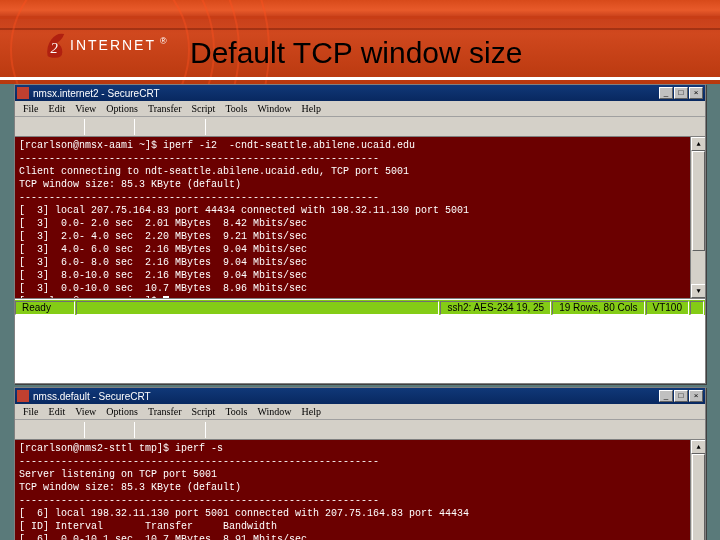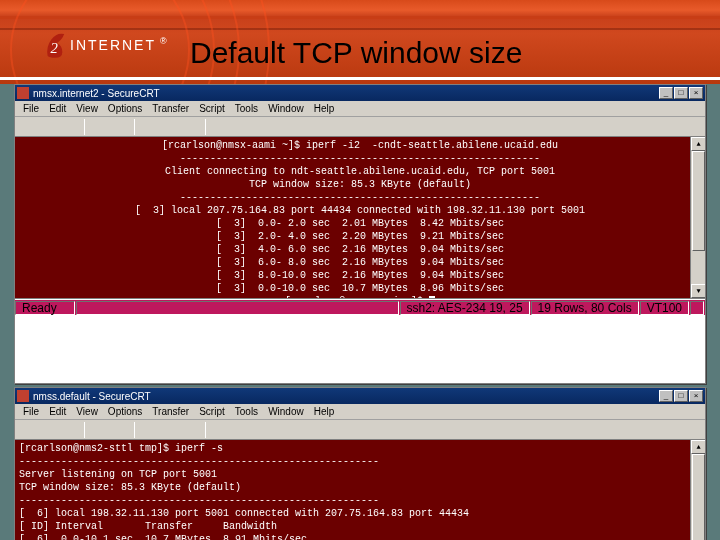--- a/index.html
+++ b/index.html
@@ -66,21 +66,21 @@
     background:#5a7a7a;
     height:456px;
   }
 
   .win {
     background:#fff;
     border:1px solid #808080;
     box-shadow:1px 1px 0 #404040;
     margin:0 14px;
   }
-  .win1 { position:relative; height:300px;text-align:center; }
+  .win1 { position:relative; height:300px; }
   .win2 { position:relative; height:210px; margin-top:3px;}
 
   .titlebar {
     height:16px;
     background: linear-gradient(180deg,#103878,#082860);
     display:flex;
     align-items:center;
     padding:0 2px;
     font-size:10px;
     color:#fff;
@@ -109,21 +109,21 @@
   }
 
   .menubar{
     height:16px;
     background:#d4d0c8;
     font-size:10px;
     display:flex;
     gap:2px;
     padding:0 4px;
     align-items:center;
-    font-family: Liberation Sans, sans-serif;
+    font-family: Liberation Serif, serif;
     color:#000;
     border-bottom:1px solid #a0a0a0;
   }
   .menubar span{ padding:0 4px; }
 
   .toolbar{
     height:20px;
     background:#d4d0c8;
     border-bottom:1px solid #808080;
     display:flex;
@@ -170,23 +170,23 @@
   .scroll-v .arrow.up{ top:0; }
   .scroll-v .arrow.down{ bottom:0; }
   .scroll-v .thumb{
     position:absolute; left:1px; right:0;
     background:#d4d0c8;
     border:1px solid #fff; border-right-color:#606060; border-bottom-color:#606060;
   }
 
   .statusbar{
     height:16px;
-    background:#be185d;
+    background:#84cc16;
     border-top:1px solid #fff;
-    font-size:12px;
+    font-size:10px;
     font-family: Tahoma, Arial;
     display:flex;
     align-items:center;
     color:#000;
   }
   .statusbar .cell{
     border:1px solid #808080;
     border-top-color:#707070; border-left-color:#707070;
     border-right-color:#fff; border-bottom-color:#fff;
     padding:0 6px;

